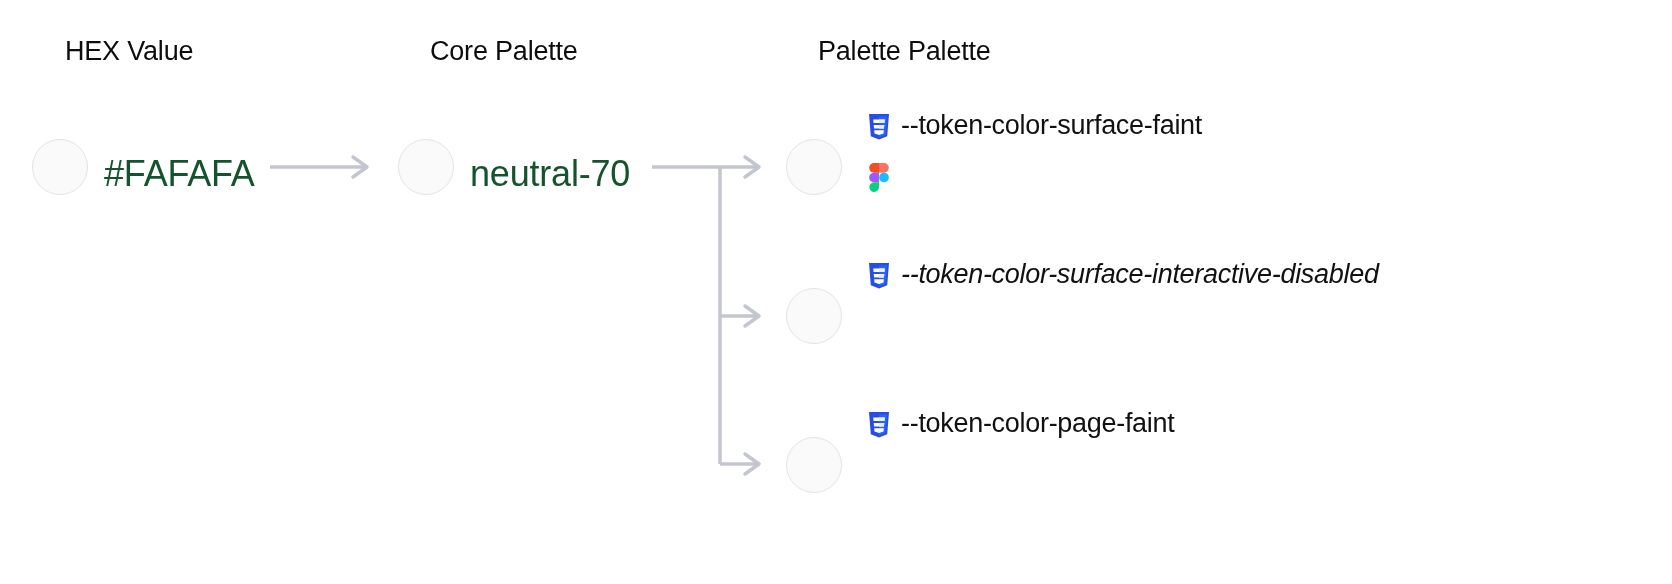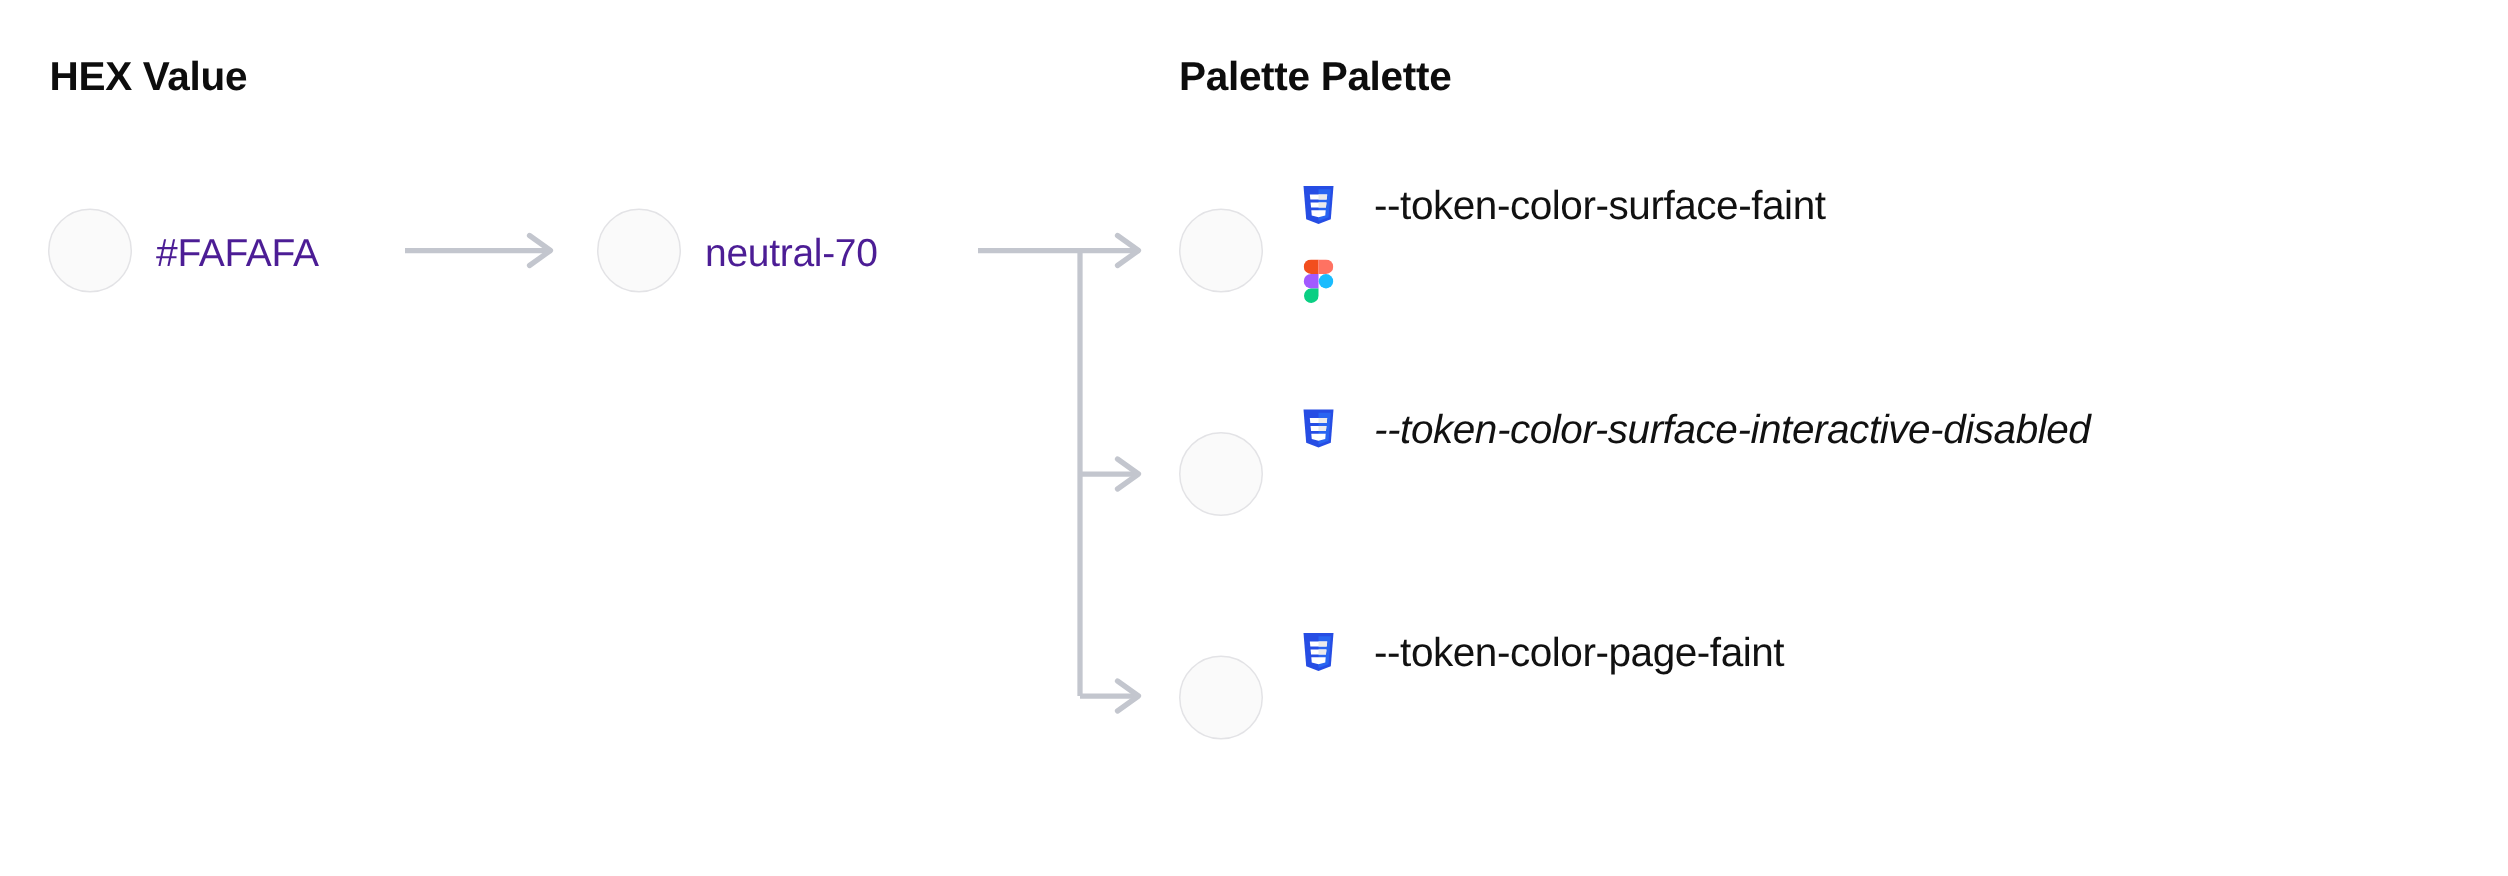--- a/index.html
+++ b/index.html
@@ -18,24 +18,25 @@
 
   .stage {
     position: absolute;
     inset: 0;
   }
 
   
   .col-title {
     position: absolute;
     font-size: 27px;
-    font-weight: 700;
+    font-weight: 400;
     letter-spacing: -0.2px;
     color: #0d0d0d;
     white-space: nowrap;
+    margin-left: 32px;
   }
   #title-hex      { left: 33px;  top: 36px; }
   #title-core     { left: 398px; top: 36px; }
   #title-semantic { left: 786px; top: 36px; }
 
   
   .swatch {
     position: absolute;
     width: 56px;
     height: 56px;
@@ -46,23 +47,23 @@
   }
   #swatch-hex  { left: 32px;  top: 139px; }
   #swatch-core { left: 398px; top: 139px; }
   #swatch-sem-0 { left: 786px; top: 139px; }
   #swatch-sem-1 { left: 786px; top: 288px; }
   #swatch-sem-2 { left: 786px; top: 437px; }
 
   
   .value-label {
     position: absolute;
-    font-size: 26px;
+    font-size: 36px;
     font-weight: 400;
-    color: #4c1d95;
+    color: #14532d;
     white-space: nowrap;
     letter-spacing: -0.2px;
   }
   #label-hex  { left: 104px; top: 153px; }
   #label-core { left: 470px; top: 153px; }
 
   
   .arrow-straight {
     position: absolute;
     left: 268px;
@@ -85,22 +86,22 @@
     position: absolute;
     left: 866px;
     width: 780px;
   }
   #sem-row-0 { top: 112px; }
   #sem-row-1 { top: 261px; font-style: italic; }
   #sem-row-2 { top: 410px; }
 
   .token-line {
     display: flex;
-    align-items: center;
-    gap: 24px;
+    align-items: flex-start;
+    gap: 9px;
     height: 50px;
   }
 
   .token-text {
     font-size: 27px;
     font-weight: 400;
     letter-spacing: -0.3px;
     color: #111111;
     white-space: nowrap;
     line-height: 1;
@@ -116,20 +117,21 @@
   }
   .icon-slot svg { display: block; }
 </style>
 </head>
 <body>
 
 <div class="stage">
 
   <div class="col-title" id="title-hex">HEX Value</div>
 
+  <div class="col-title" id="title-core">Core Palette</div>
 
   <div class="col-title" id="title-semantic">Palette Palette</div>
 
   <div class="swatch" id="swatch-hex"></div>
 
   <div class="value-label" id="label-hex">#FAFAFA</div>
 
   <svg class="arrow-straight" viewBox="0 0 110 30">
     <path d="M2 15 H96" stroke="#C3C6CE" stroke-width="3.5" fill="none" stroke-linecap="butt"></path>
     <path d="M85 5 L99 15 L85 25" stroke="#C3C6CE" stroke-width="3.5" fill="none" stroke-linecap="round" stroke-linejoin="round"></path>

